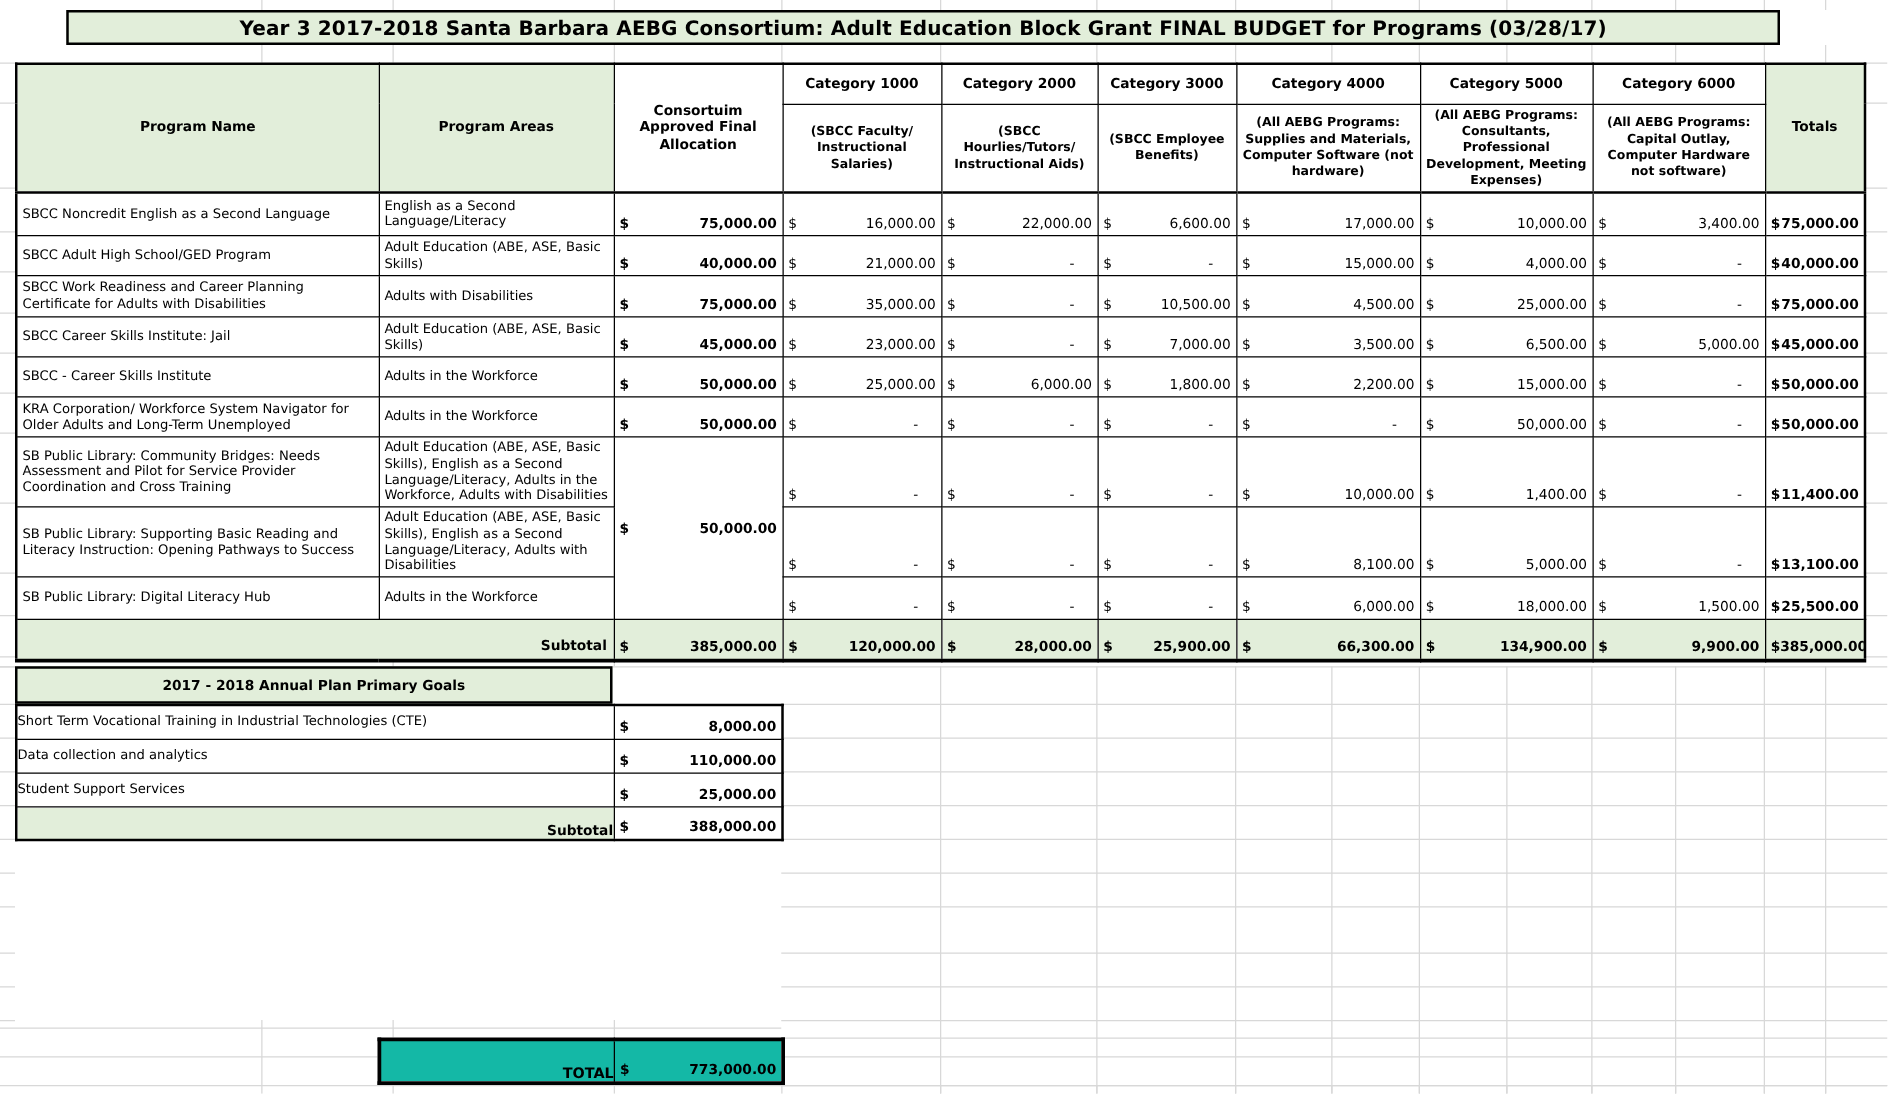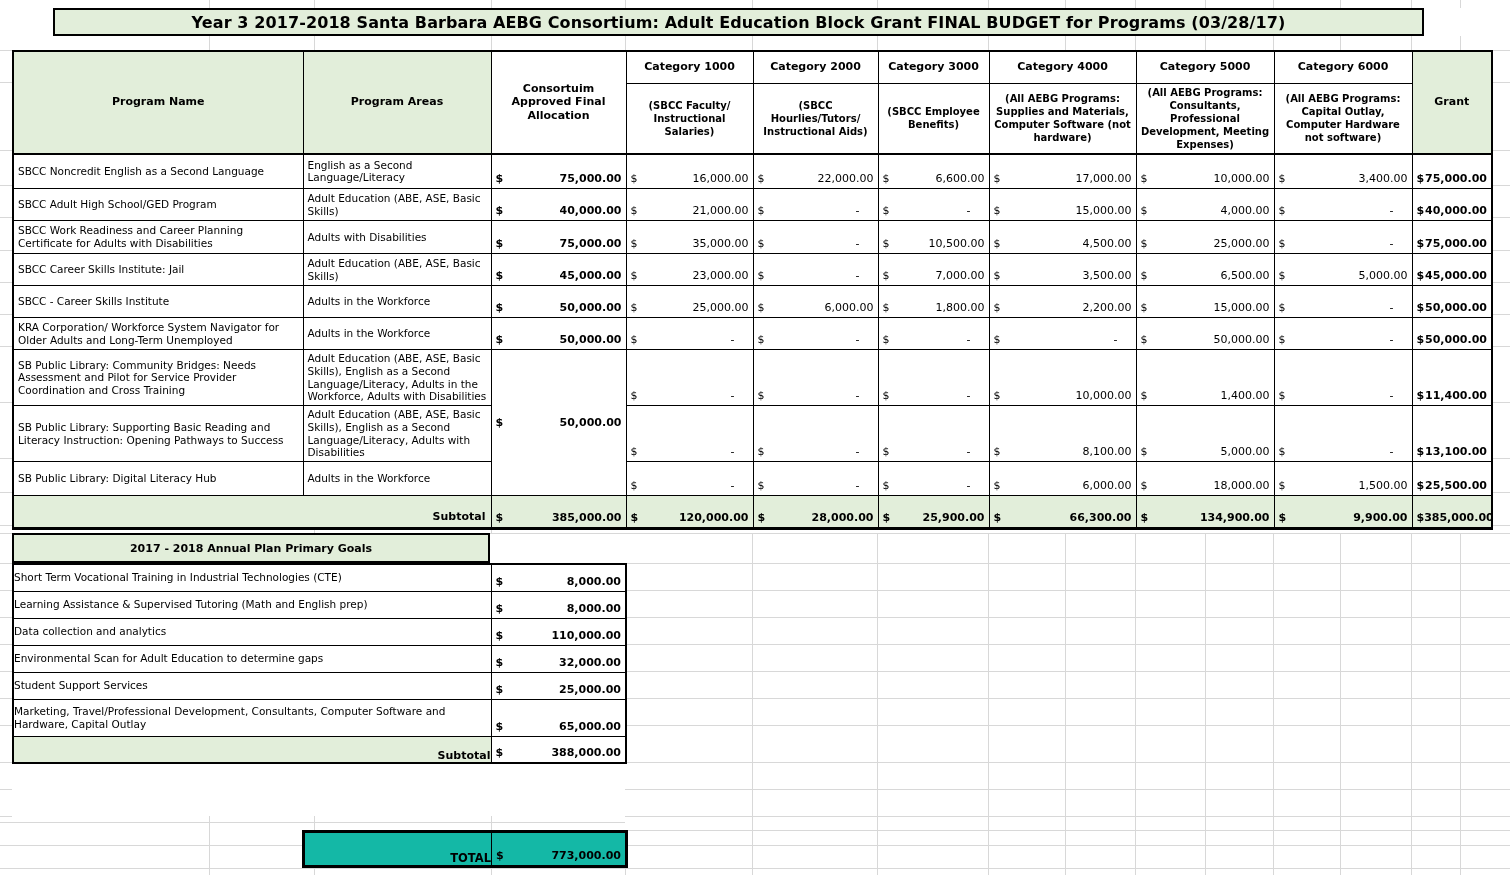--- a/index.html
+++ b/index.html
@@ -184,21 +184,21 @@
     <tr class="h1" style="height:32px">
       <th rowspan="2" class="green">Program Name</th>
       <th rowspan="2" class="green">Program Areas</th>
       <th rowspan="2" class="alloc-h">Consortuim Approved Final Allocation</th>
       <th>Category 1000</th>
       <th>Category 2000</th>
       <th>Category 3000</th>
       <th>Category 4000</th>
       <th>Category 5000</th>
       <th>Category 6000</th>
-      <th rowspan="2" class="green">Grant</th>
+      <th rowspan="2" class="green">Totals</th>
     </tr>
     <tr class="h2" style="height:68px">
       <th>(SBCC Faculty/ Instructional Salaries)</th>
       <th>(SBCC Hourlies/Tutors/ Instructional Aids)</th>
       <th>(SBCC Employee Benefits)</th>
       <th>(All AEBG Programs: Supplies and Materials, Computer Software (not hardware)</th>
       <th>(All AEBG Programs: Consultants, Professional Development, Meeting Expenses)</th>
       <th>(All AEBG Programs: Capital Outlay, Computer Hardware not software)</th>
     </tr>
   </thead>
@@ -724,61 +724,34 @@
       <tr style="height: 27px;">
         <td class="txt">Short Term Vocational Training in Industrial Technologies (CTE)</td>
         <td class="moneytd">
           <div class="money bold">
             <span class="cur">$</span>
             <span class="amt">8,000.00</span>
           </div>
         </td>
       </tr>
       <tr style="height: 27px;">
-        <td class="txt">Learning Assistance &amp; Supervised Tutoring (Math and English prep)</td>
-        <td class="moneytd">
-          <div class="money bold">
-            <span class="cur">$</span>
-            <span class="amt">8,000.00</span>
-          </div>
-        </td>
-      </tr>
-      <tr style="height: 27px;">
         <td class="txt">Data collection and analytics</td>
         <td class="moneytd">
           <div class="money bold">
             <span class="cur">$</span>
             <span class="amt">110,000.00</span>
-          </div>
-        </td>
-      </tr>
-      <tr style="height: 27px;">
-        <td class="txt">Environmental Scan for Adult Education to determine gaps</td>
-        <td class="moneytd">
-          <div class="money bold">
-            <span class="cur">$</span>
-            <span class="amt">32,000.00</span>
           </div>
         </td>
       </tr>
       <tr style="height: 27px;">
         <td class="txt">Student Support Services</td>
         <td class="moneytd">
           <div class="money bold">
             <span class="cur">$</span>
             <span class="amt">25,000.00</span>
-          </div>
-        </td>
-      </tr>
-      <tr style="height: 37px;">
-        <td class="txt">Marketing, Travel/Professional Development, Consultants, Computer Software and Hardware, Capital Outlay</td>
-        <td class="moneytd">
-          <div class="money bold">
-            <span class="cur">$</span>
-            <span class="amt">65,000.00</span>
           </div>
         </td>
       </tr>
       <tr style="height: 27px;">
         <td class="label-right green">Subtotal</td>
         <td class="moneytd">
           <div class="money bold">
             <span class="cur">$</span>
             <span class="amt">388,000.00</span>
           </div>

